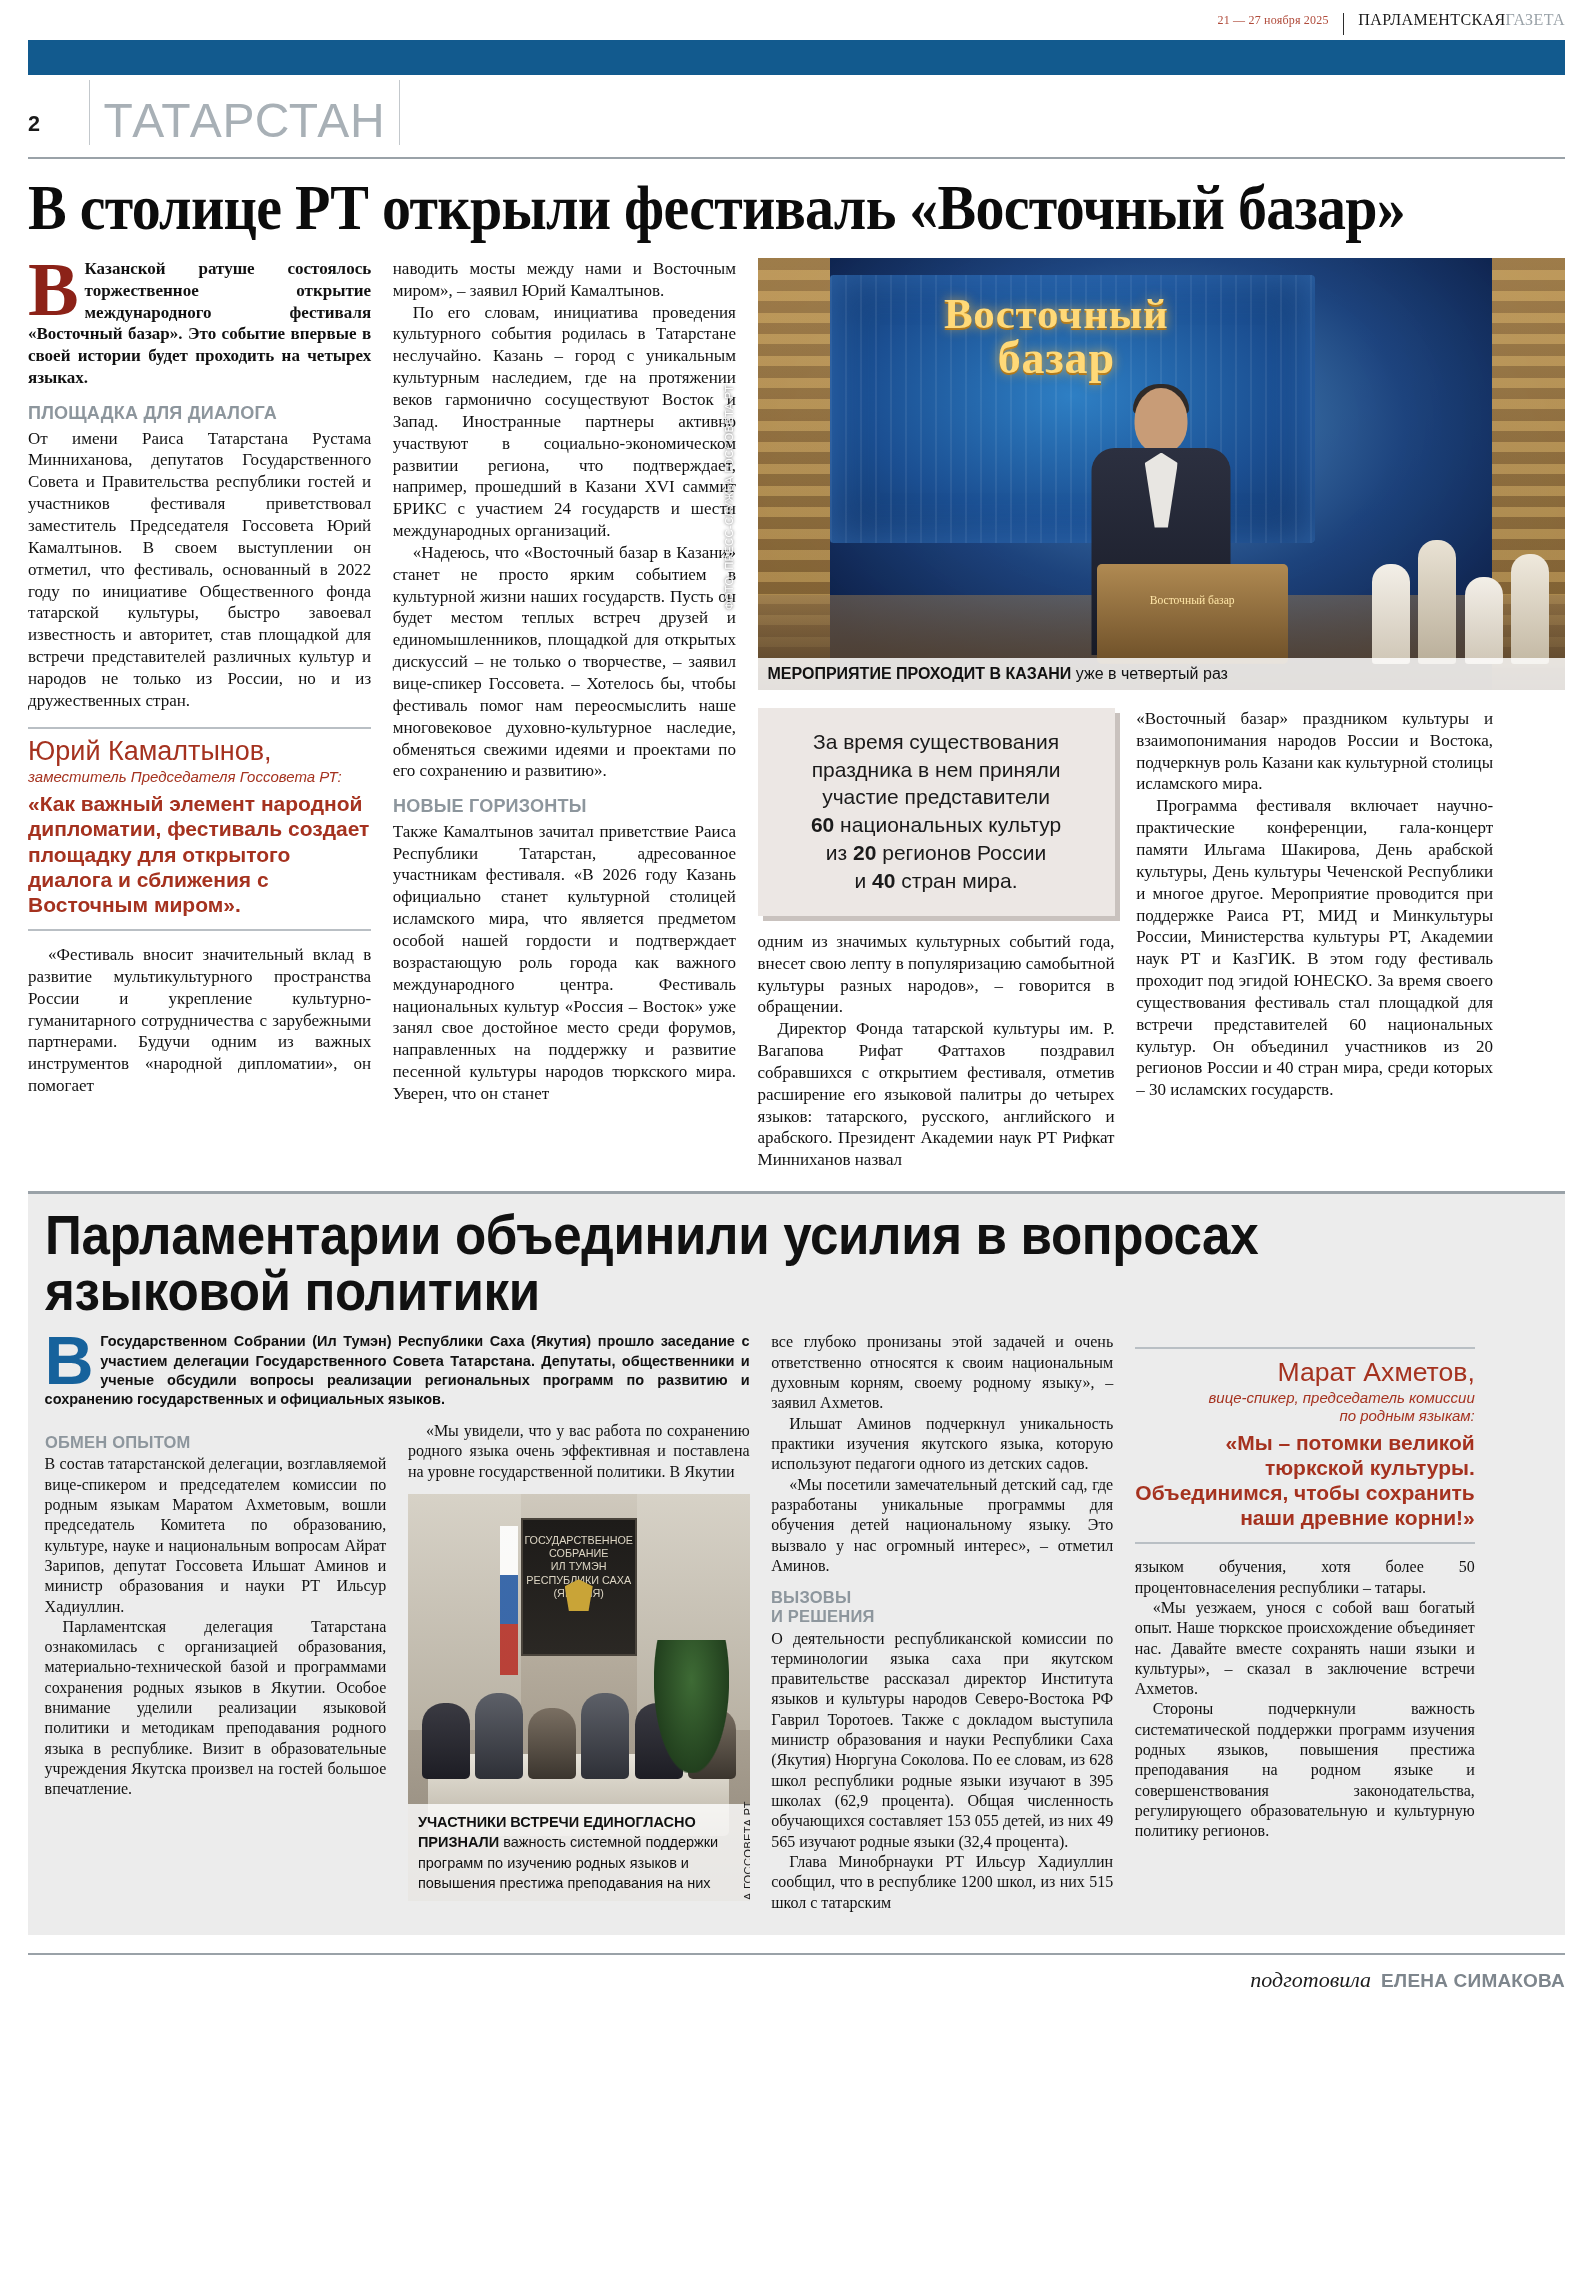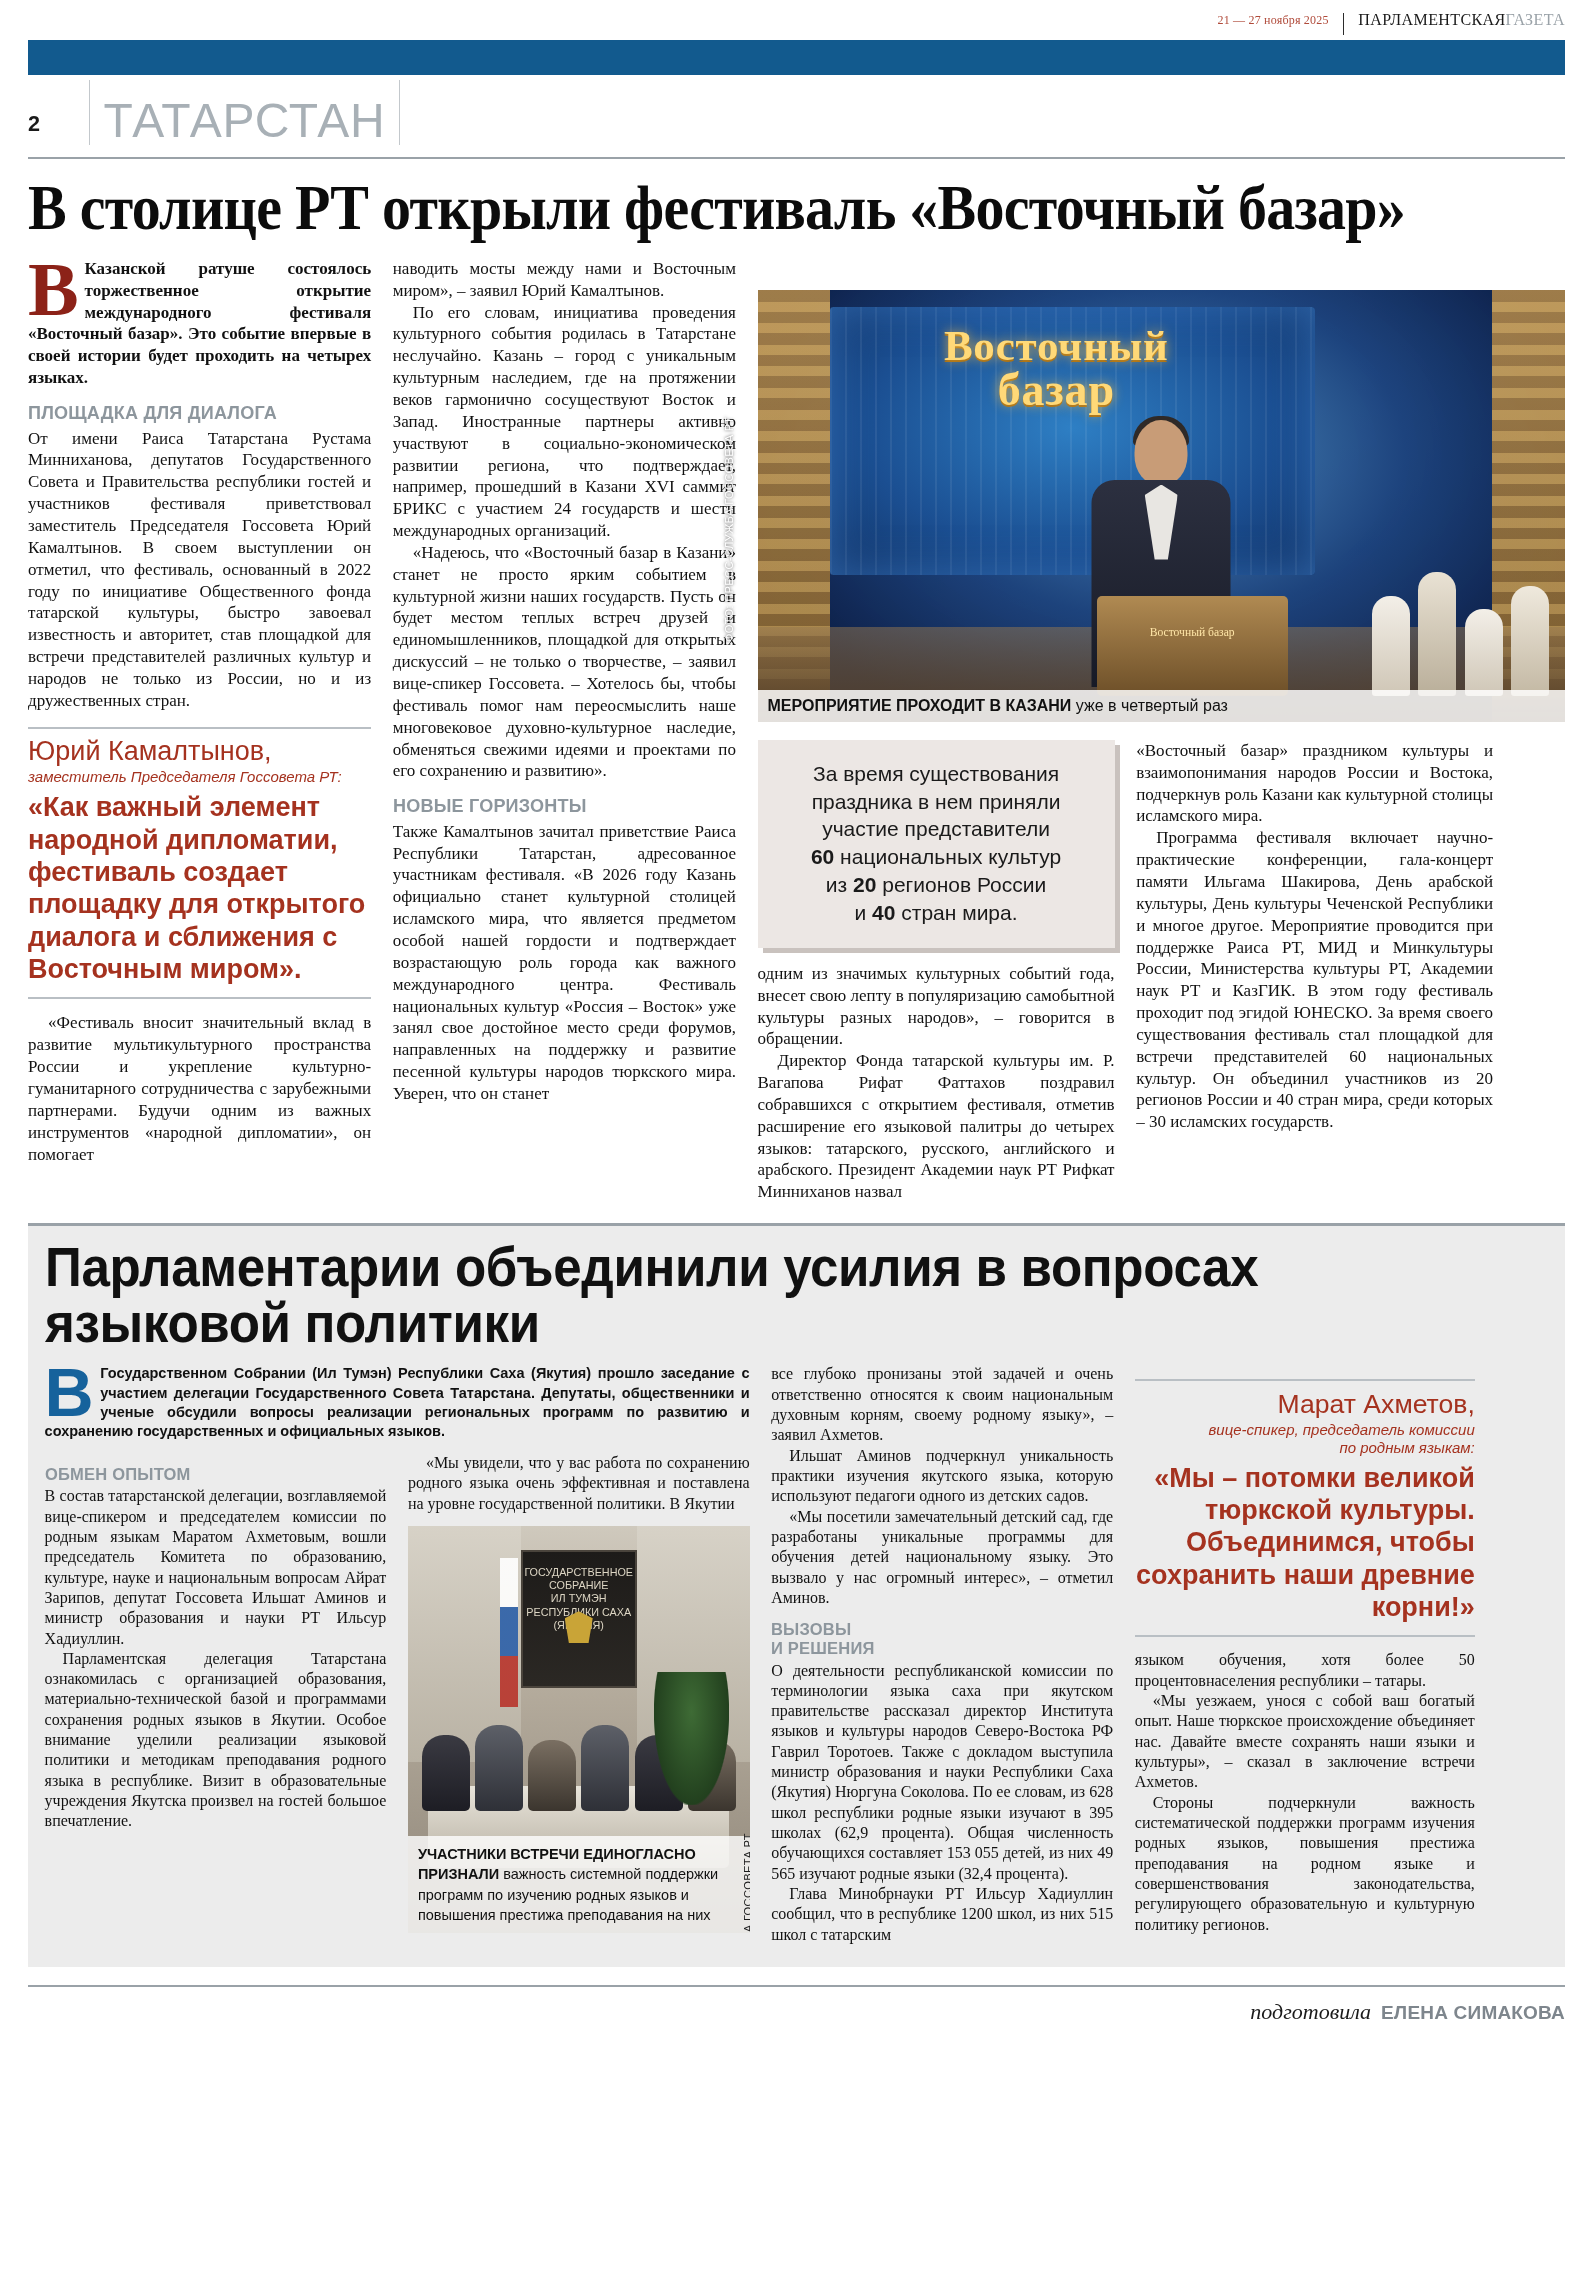--- a/index.html
+++ b/index.html
@@ -164,36 +164,35 @@
     font-family: "Liberation Sans", sans-serif;
     font-style: italic;
     font-size: 15px;
     color: #a5321f;
     line-height: 1.2;
     margin: 1.7px 0 5px 0;
   }
   .q-text {
     font-family: "Liberation Sans", sans-serif;
     font-weight: bold;
-    font-size: 27px;
+    font-size: 21px;
     line-height: 1.2;
     color: #a5321f;
   }
   .q-right { text-align: right; }
   .q-right .q-name { font-size: 26.6px; }
 
   
   .photo-wrap { position: relative; width: 100%; }
   .photo1 {
     width: 100%;
     height: 432px;
     position: relative;
     overflow: hidden;
     background: #1a2747;
-    margin-top: 32px;
   }
   .ph1-bg {
     position: absolute; inset: 0;
     background:
       radial-gradient(ellipse 55% 70% at 50% 38%, rgba(90,160,215,.85) 0%, rgba(30,70,130,.9) 55%, rgba(12,30,70,1) 100%),
       linear-gradient(180deg,#17325e 0%, #0f2348 60%, #2a2f4a 100%);
   }
   .ph1-panel {
     position: absolute;
     left: 9%; top: 4%;

